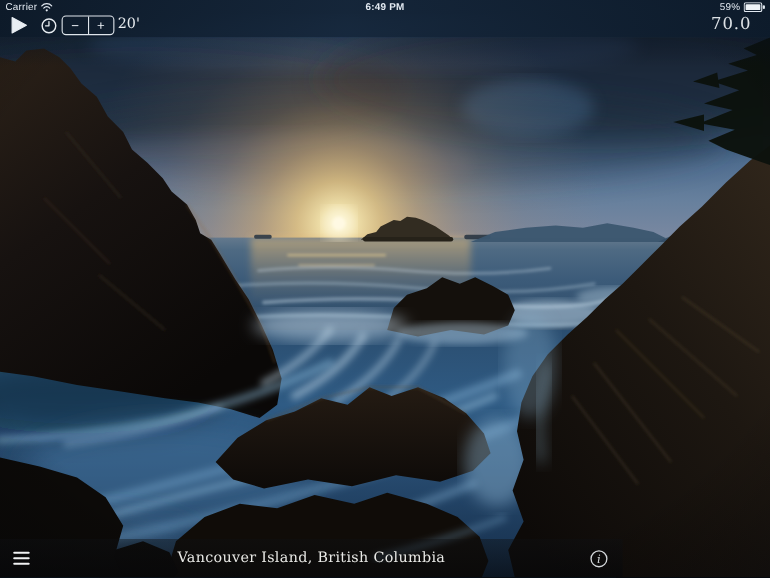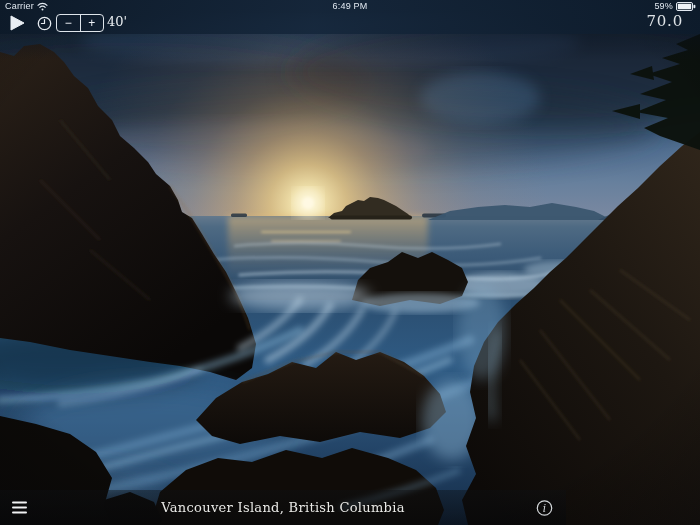--- a/index.html
+++ b/index.html
@@ -7,21 +7,21 @@
          font-family:"Liberation Sans",sans-serif;background:#0b1624;}
   .stage svg.scene{position:absolute;left:0;top:0;display:block;}
 
   
   .topbar{position:absolute;left:0;top:0;width:700px;height:34px;
           background:linear-gradient(to right, rgba(13,26,41,.97), rgba(21,38,58,.94) 45%, rgba(13,27,43,.97));
           z-index:5;}
   .statusbar{position:absolute;left:0;top:0;width:100%;height:13px;
              color:#e2e9f1;font-size:9px;font-weight:500;letter-spacing:.2px;}
   .sb-left{position:absolute;left:5px;top:1px;display:flex;align-items:center;gap:3px;}
-  .sb-center{position:absolute;left:50%;top:1px;transform:translateX(-50%);font-weight:400;}
+  .sb-center{position:absolute;left:50%;top:1px;transform:translateX(-50%);font-weight:700;}
   .sb-right{position:absolute;right:4px;top:1px;display:flex;align-items:center;gap:3px;}
 
   .toolbar{position:absolute;left:0;top:13px;width:100%;height:21px;}
   .play-btn{position:absolute;left:10px;top:2px;width:15px;height:16px;cursor:pointer;}
   .clock-btn{position:absolute;left:37px;top:2.5px;width:15px;height:15px;cursor:pointer;}
   .stepper{position:absolute;left:56px;top:1px;width:46px;height:16px;
            border:1px solid rgba(235,240,246,.95);border-radius:4px;
            display:flex;align-items:stretch;color:#eef2f7;}
   .stepper .cell{flex:1;display:flex;align-items:center;justify-content:center;
                  font-size:12px;line-height:1;cursor:pointer;padding-bottom:1px;}
@@ -285,21 +285,21 @@
         <svg width="15" height="15" viewBox="0 0 15 15">
           <circle cx="7.5" cy="7.5" r="6.2" fill="none" stroke="#e6ebf0" stroke-width="1.3"></circle>
           <path d="M7.5,7.5 L7.5,3.6 M7.5,7.5 L4.4,7.5" fill="none" stroke="#e6ebf0" stroke-width="1.2" stroke-linecap="round"></path>
         </svg>
       </div>
       <div class="stepper">
         <div class="cell">−</div>
         <div class="divider"></div>
         <div class="cell">+</div>
       </div>
-      <div class="interval">40'</div>
+      <div class="interval">20'</div>
       <div class="countdown">70.0</div>
     </div>
   </div>
 
   <div class="bottombar">
     <div class="menu-btn">
       <span></span>
       <span></span>
       <span></span>
     </div>

